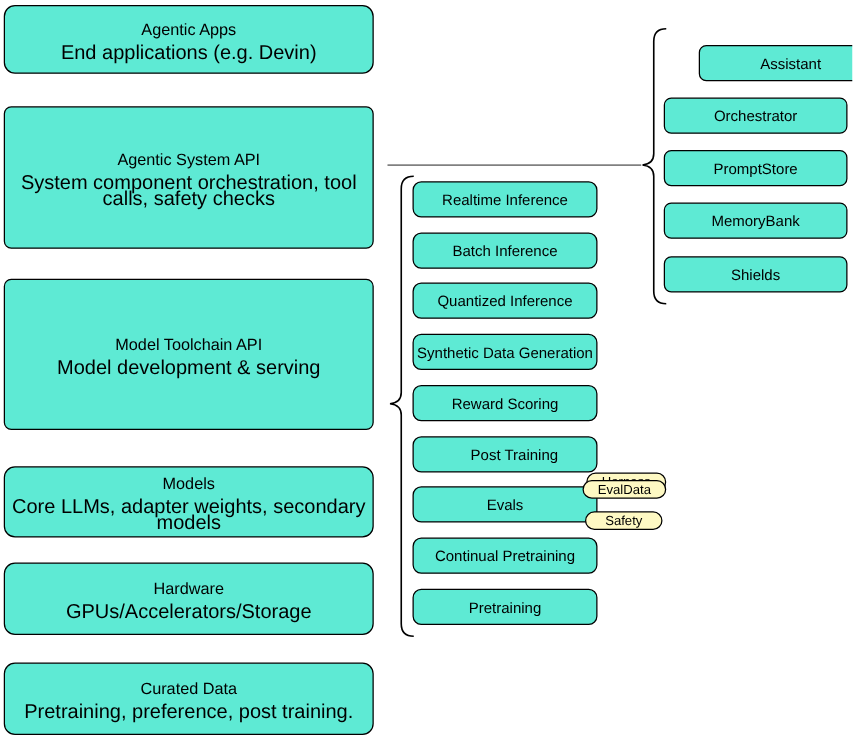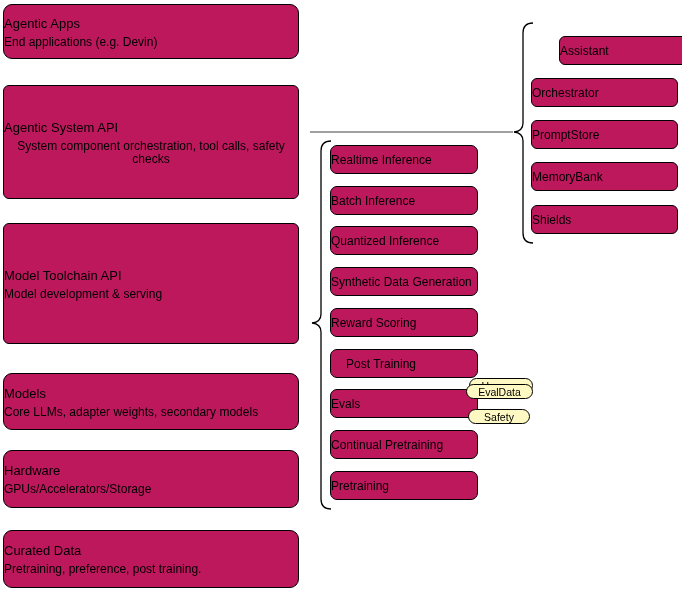--- a/index.html
+++ b/index.html
@@ -10,31 +10,31 @@
     font-family:"Liberation Sans", sans-serif;
     color:#000;
     overflow:hidden;
   }
   svg.connector-layer {
     position:absolute; left:0; top:0; width:682px; height:591px;
     pointer-events:none;
   }
   .node {
     position:absolute;
-    background:#be185d;
+    background:#5eead4;
     border:1px solid #000000;
     box-sizing:border-box;
     display:flex; flex-direction:column;
-    align-items:flex-start; justify-content:center;
+    align-items:center; justify-content:center;
     text-align:center;
   }
   .big-node   { left:3px; width:296px; border-radius:9px; }
   .round-node { left:3px; width:296px; border-radius:6px; }
   .node .title { font-size:13px; line-height:18px; margin-bottom:3px; }
-  .node .subtitle { font-size:12px; line-height:13px; }
+  .node .subtitle { font-size:16px; line-height:13px; }
   .mid-node {
     left:330px; width:148px; height:29px;
     border-radius:7px; font-size:12px;
   }
   .right-node {
     left:531px; width:147px; height:29px;
     border-radius:6px; font-size:12px;
   }
   .pill {
     position:absolute;

